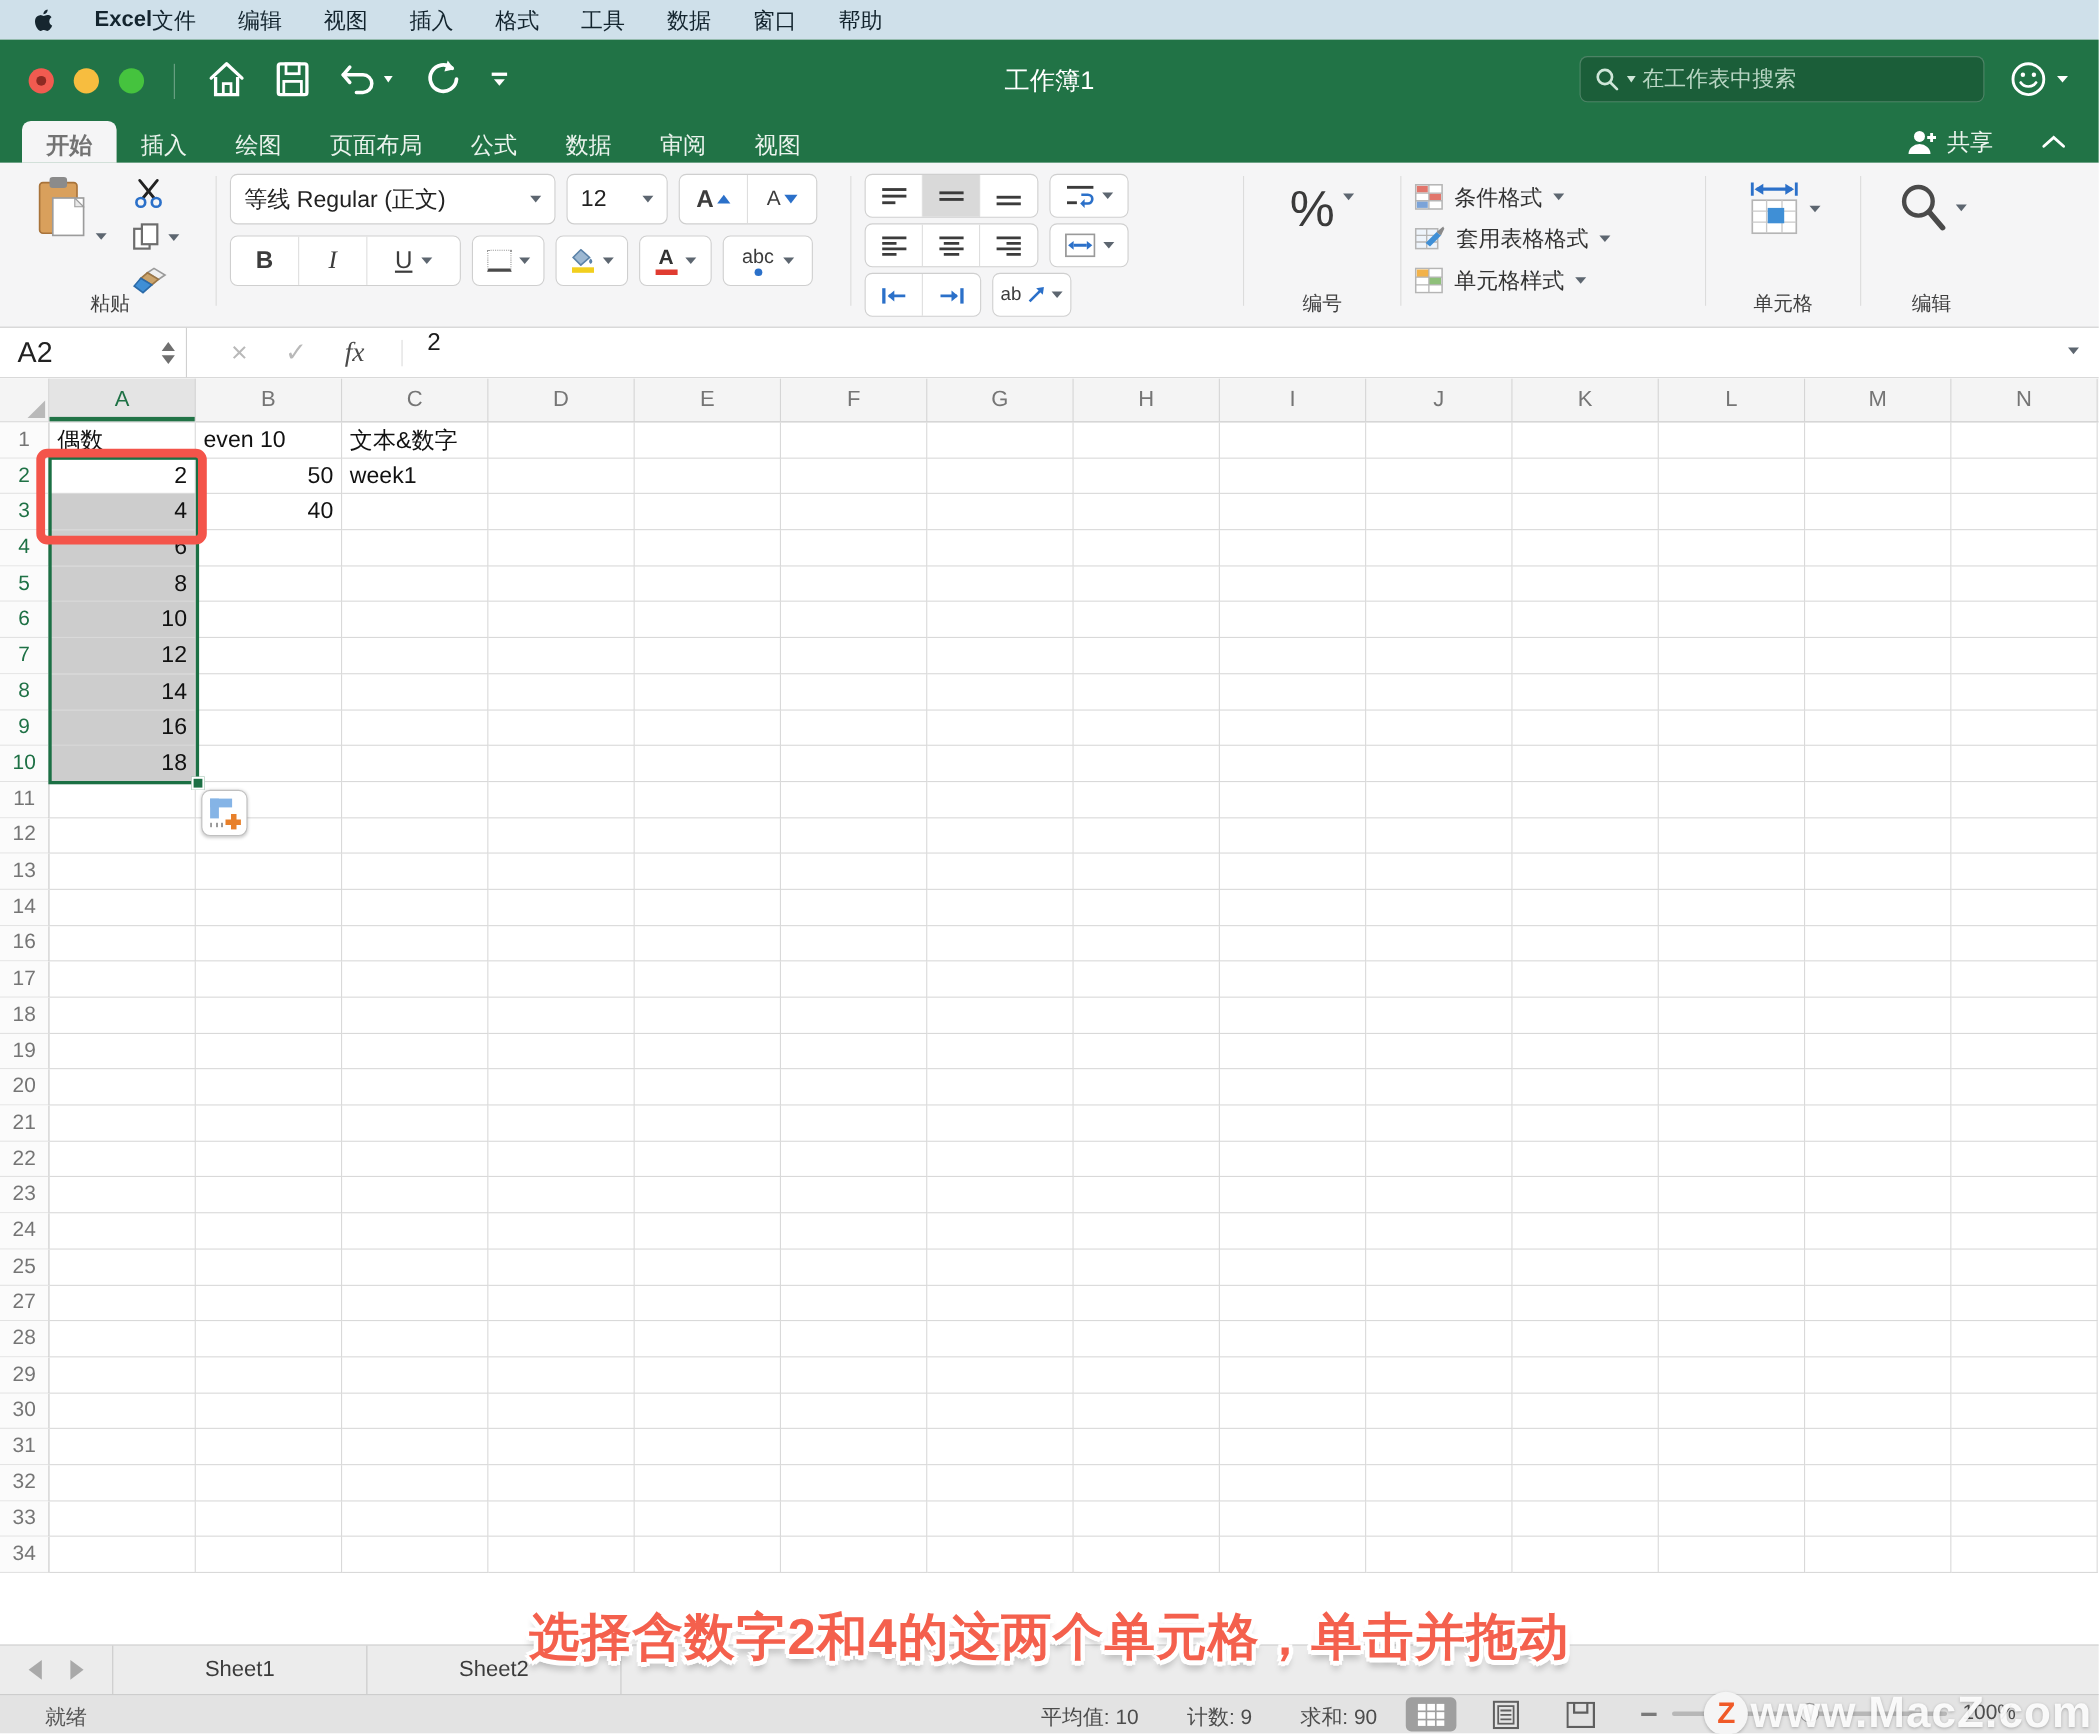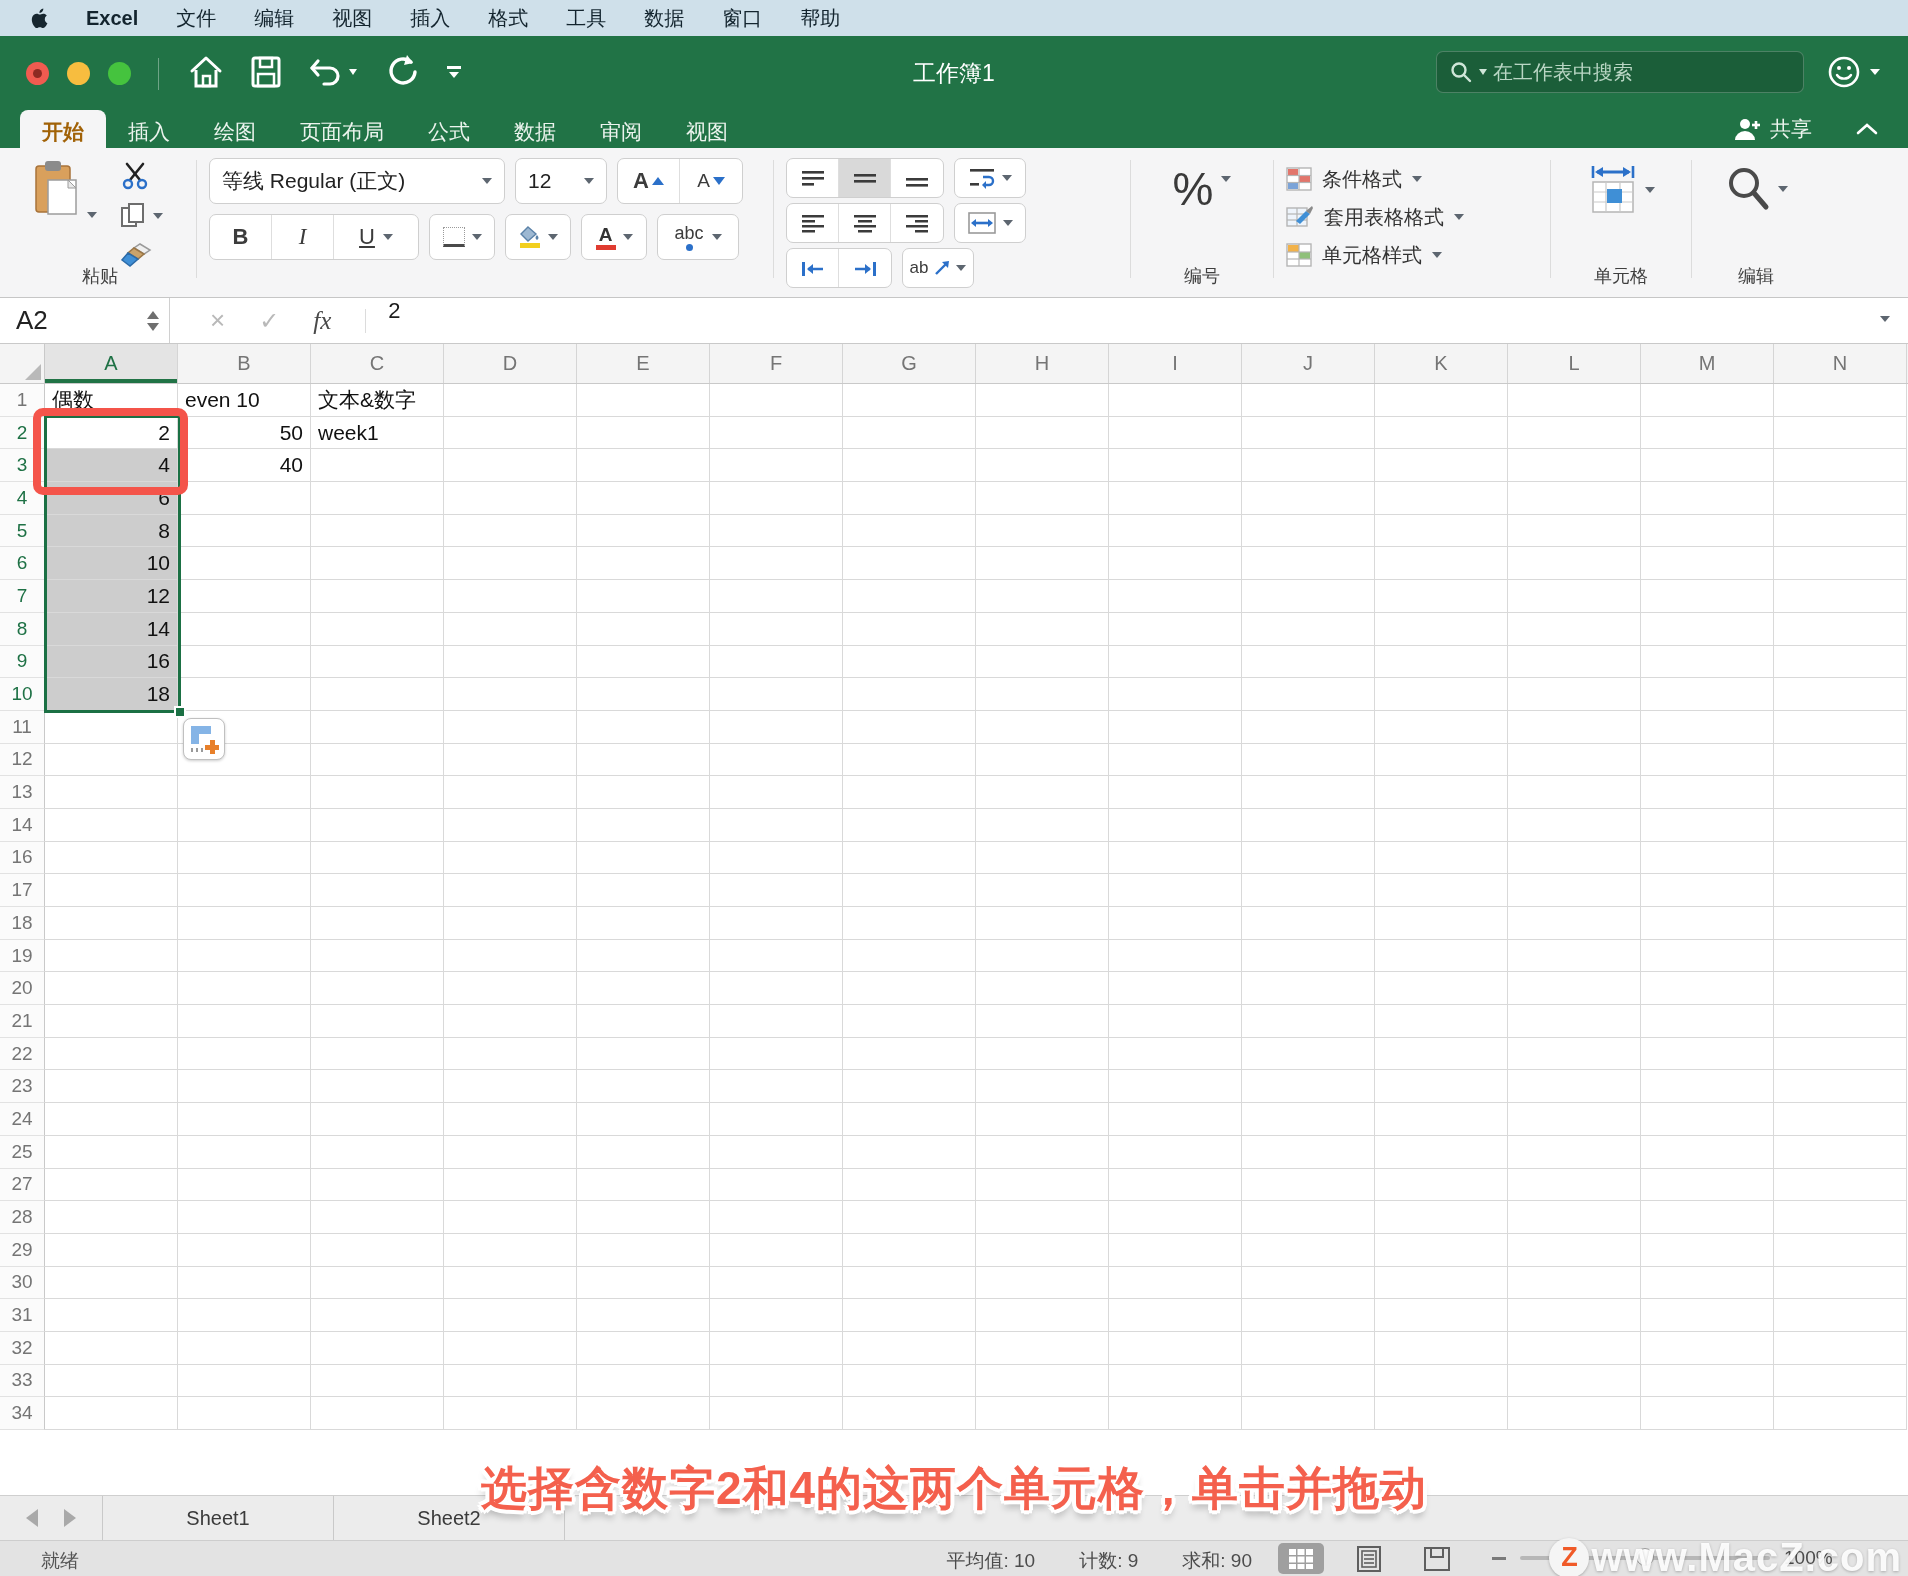--- a/index.html
+++ b/index.html
@@ -2,42 +2,42 @@
 <html><head>
 <meta charset="utf-8">
 <style>
   *{box-sizing:border-box;margin:0;padding:0}
   html,body{width:1908px;height:1576px;overflow:hidden}
   body{font-family:"Liberation Sans",sans-serif;background:#fff;position:relative;color:#222}
 
   
   .menubar{height:36px;background:#cfe0ea;display:flex;align-items:center;padding-left:30px;font-size:20px;color:#13242e}
   .menubar .apple{width:22px;margin-right:34px;display:flex;align-items:center}
-  .mapp{font-weight:bold;margin-right:38px}
+  .mapp{font-weight:bold;}
   .mitem{margin-right:38px}
 
   
   .titlebar{height:74px;background:#217346;position:relative;color:#fff}
   .lights{position:absolute;left:26px;top:26px;display:flex;gap:18px}
   .light{width:23px;height:23px;border-radius:50%;position:relative}
   .light.red{background:#f15b50}.light.red::after{content:"";position:absolute;left:7px;top:7px;width:9px;height:9px;border-radius:50%;background:#8e2a22}
   .light.yellow{background:#f7bd3f}.light.green{background:#45c33e}
   .tb-sep{position:absolute;left:158px;top:22px;width:1px;height:32px;background:rgba(255,255,255,.35)}
   .qat{position:absolute;left:188px;top:16px;display:flex;align-items:center;gap:26px}
   .qat .ic{display:flex;align-items:center}
   .doc-title{position:absolute;left:0;right:0;top:22px;text-align:center;font-size:23px;color:#fff}
   .searchbox{position:absolute;right:104px;top:15px;width:368px;height:42px;background:rgba(0,0,0,.18);border:1px solid rgba(255,255,255,.22);border-radius:7px;display:flex;align-items:center;padding:0 12px;gap:6px}
   .searchbox input{background:transparent;border:none;outline:none;color:#eaf4ed;font-size:20px;width:270px;font-family:"Liberation Sans",sans-serif}
   .searchbox input::placeholder{color:#b9d6c4}
   .smiley{position:absolute;right:28px;top:18px;display:flex;align-items:center;gap:8px}
 
   
   .tabrow{height:38px;background:#217346;display:flex;align-items:stretch;padding:0 0 0 20px;font-size:21px;color:#ecf4ee;position:relative}
   .rtab{padding:6px 22px 0 22px;display:flex;align-items:center}
-  .rtab.active{background:#f5f5f6;color:#a16207;font-weight:bold;border-radius:8px 8px 0 0}
+  .rtab.active{background:#f5f5f6;color:#737373;font-weight:bold;border-radius:8px 8px 0 0}
   .share{position:absolute;right:96px;top:5px;display:flex;align-items:center;gap:8px;font-size:21px}
   .collapse{position:absolute;right:28px;top:10px}
 
   
   .ribbon{height:150px;background:#f5f5f6;border-bottom:1px solid #c6c6c6;display:flex;align-items:flex-start;padding:10px 0 0 16px;position:relative}
   .rgroup{position:relative;height:132px}
   .rdiv{width:1px;height:118px;background:#dcdcdc;margin:2px 12px 0 12px}
   .glabel{position:absolute;bottom:2px;left:0;right:0;text-align:center;font-size:18px;color:#3f3f3f}
   .car{width:0;height:0;border-left:5px solid transparent;border-right:5px solid transparent;border-top:6px solid #5d6670;display:inline-block}
   .btn{background:#fff;border:1px solid #cfcfcf;border-radius:7px;display:flex;align-items:center;justify-content:center}

